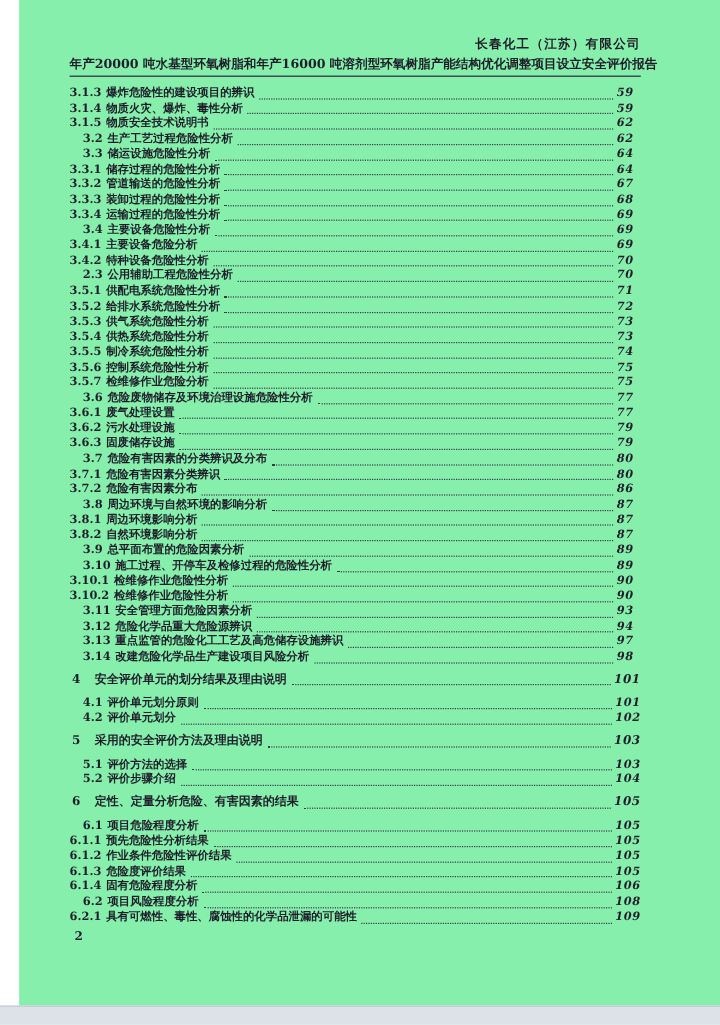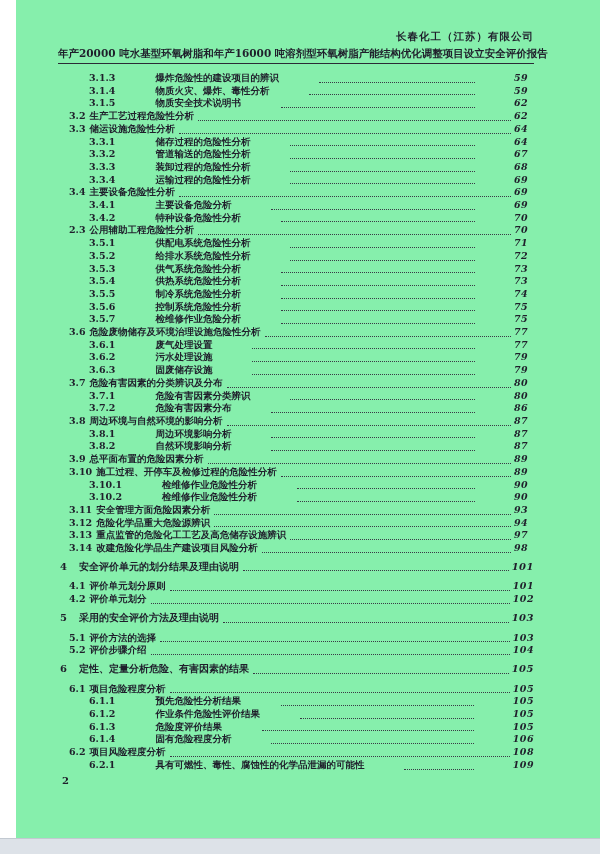--- a/index.html
+++ b/index.html
@@ -58,21 +58,21 @@
   }
   .row .pg{
     flex:0 0 auto;
     min-width:20px;
     font-weight:bold;font-style:italic;
     letter-spacing:0.5px;
   }
   .lvl1{margin:6px 0 7px 2px;font-size:10px;}
   .lvl1 .num{margin-right:8px;}
   .lvl2{margin-left:11px;}
-  .lvl3{margin-left:31px;gap:36px;}
+  .lvl3{}
   .footer-page{
     font-size:10px;font-weight:bold;
     margin-top:3px;margin-left:4px;
   }
 </style>
 </head>
 <body>
 
 <div class="page">
   <div class="company">长春化工（江苏）有限公司</div>

